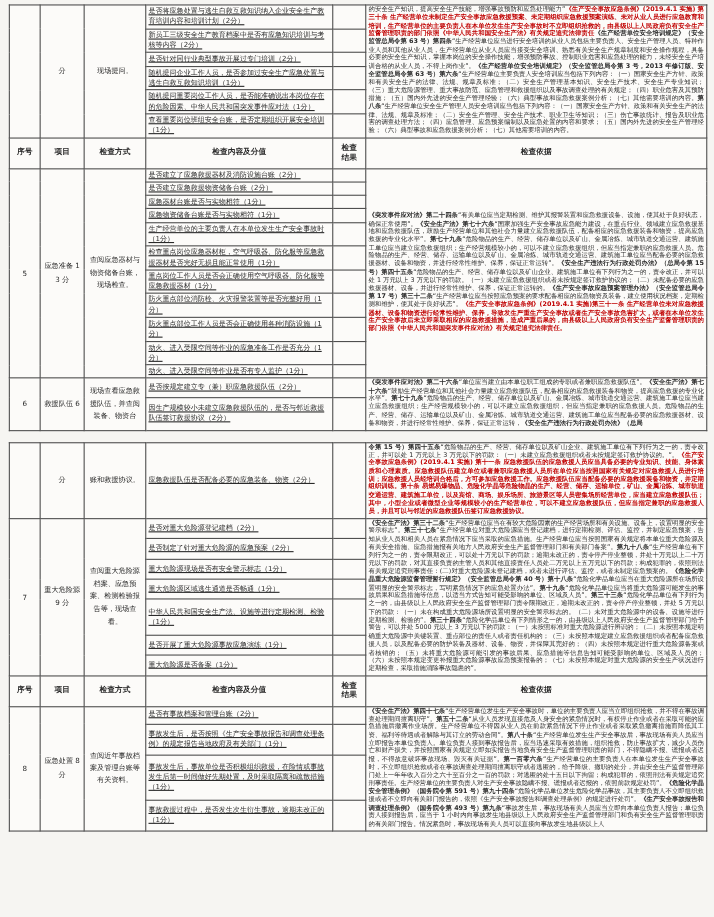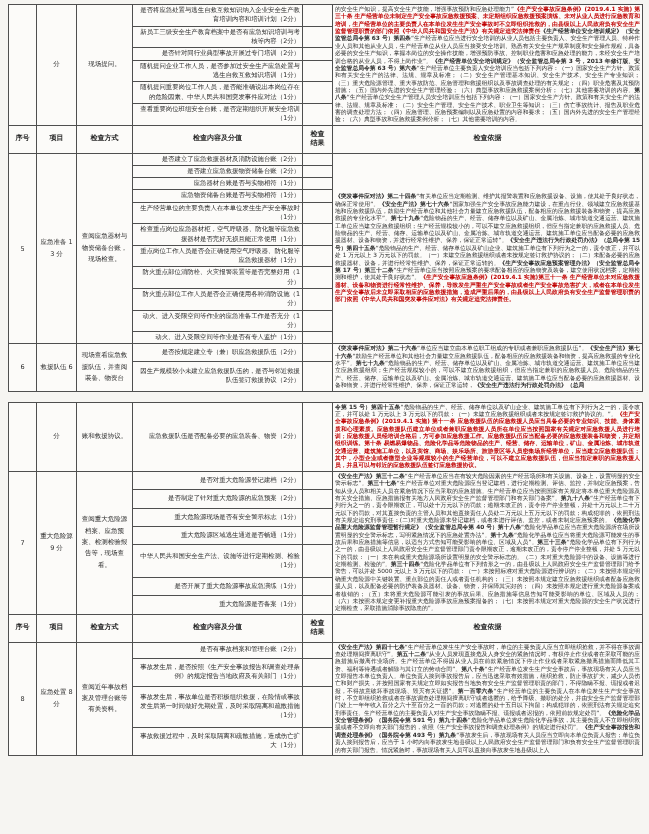--- a/index.html
+++ b/index.html
@@ -28,21 +28,21 @@
     padding:4px 5px;
   }
   td.serial{text-align:center;font-size:6.5px;padding:1px 8px;}
   td.itemname{
     text-align:center;font-size:6.5px;line-height:1.75;padding:2px 10px;
   }
   td.method{
     font-size:6.5px;line-height:1.75;padding:2px 5px;text-align:center;
   }
   td.content{
-    font-size:6.4px;line-height:1.45;padding:2px 5px;text-align:right;
+    font-size:6.4px;line-height:1.45;padding:2px 5px;text-align:left;text-decoration:underline;
   }
   td.result{background:var(--cell);}
   td.basis{
     font-size:5.8px;line-height:1.27;padding:2px 3px;
     text-align:justify;vertical-align:top;
   }
   td.basis .seg-n{font-weight:normal;color:var(--txt);}
   td.basis .seg-b{font-weight:bold;color:var(--txt);}
   td.basis .seg-r{font-weight:bold;color:var(--red);}
 </style>
@@ -227,18 +227,18 @@
         </tr>
         <tr>
           <td class="content">事故发生后，是否按照《生产安全事故报告和调查处理条例》的规定报告当地政府及有关部门（1分）</td>
           <td class="result"></td>
         </tr>
         <tr>
           <td class="content">事故发生后，事故单位是否积极组织救援，在险情或事故发生后第一时间做好先期处置，及时采取隔离和疏散措施（1分）</td>
           <td class="result"></td>
         </tr>
         <tr>
-          <td class="content">事故救援过程中，及时采取隔离和疏散措施，造成伤亡扩大（1分）</td>
+          <td class="content">事故救援过程中，是否发生次生衍生事故，逾期未改正的（1分）</td>
           <td class="result"></td>
         </tr>
       </tbody>
   </table>
 </div>
 
 </body></html>

